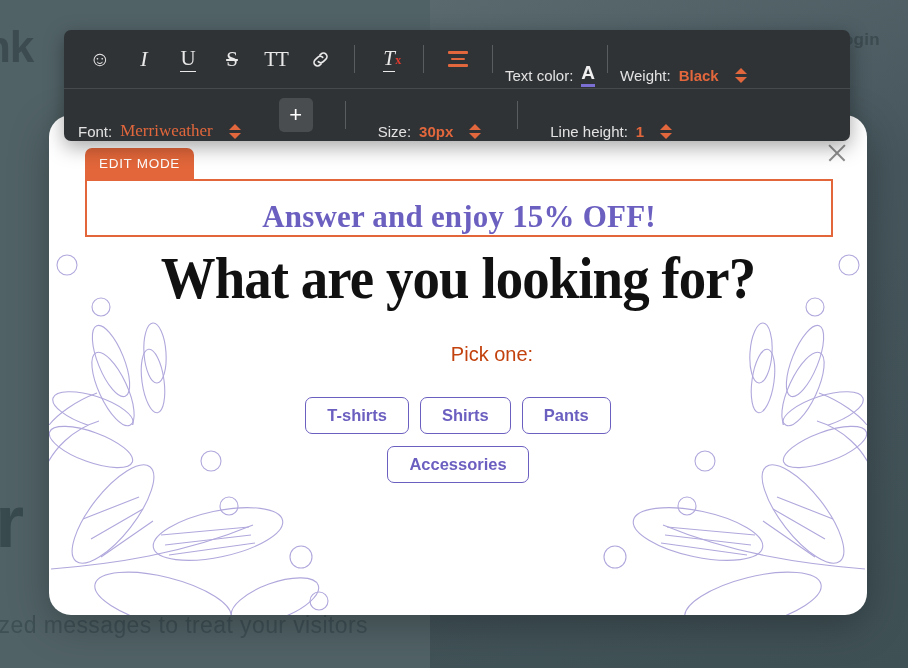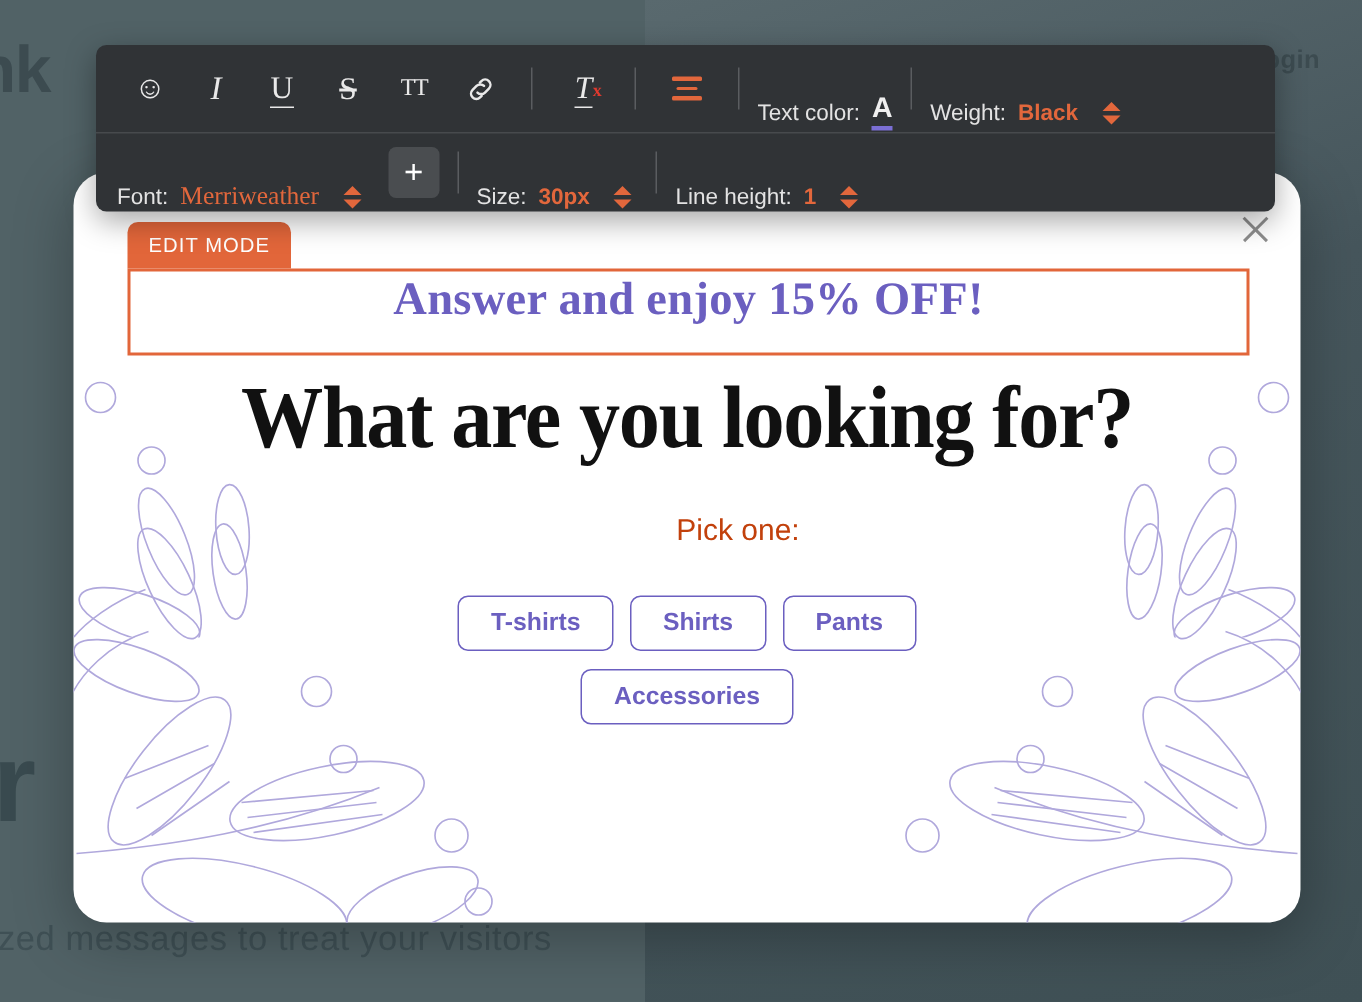--- a/index.html
+++ b/index.html
@@ -68,21 +68,21 @@
     position:absolute;left:36px;top:33px;height:31px;padding:0 14px;
     background:#e2663a;color:#fff;font-size:13.5px;letter-spacing:.7px;
     display:flex;align-items:center;border-radius:7px 7px 0 0;z-index:7;
   }
 
   .content{position:relative;z-index:5;}
 
   #headline-box{
     position:absolute;left:36px;top:64px;width:744px;height:54px;
     border:2.5px solid #e2663a;background:#fff;
-    display:flex;align-items:flex-start;justify-content:center;
+    display:flex;align-items:flex-end;justify-content:center;
   }
   #headline-text{
     font-family:"Liberation Serif", serif;font-weight:bold;
     font-size:31px;color:#6b5fc0;letter-spacing:.2px;
   }
 
   #main-title{
     position:absolute;left:0;top:129px;width:818px;text-align:center;
     font-family:"Liberation Serif", serif;font-weight:bold;
     font-size:59px;color:#111;letter-spacing:-1px;
@@ -113,20 +113,21 @@
     background:#303336;border-radius:7px;z-index:40;
     box-shadow:0 6px 20px rgba(0,0,0,.35);
   }
   #tb-row1{
     height:59px;display:flex;align-items:center;
     border-bottom:1px solid #474a4d;padding:0 14px;box-sizing:border-box;
   }
   #tb-row2{
     height:52px;display:flex;align-items:center;padding:0 14px;
     box-sizing:border-box;
+    gap:20px;
   }
   .tb-icon{
     width:44px;height:38px;display:flex;align-items:center;justify-content:center;
     color:#e9e9e9;cursor:pointer;font-size:21px;
   }
   .tb-sep{width:1px;height:28px;background:#5a5d60;margin:0 12px;}
   .tb-label{color:#e3e3e3;font-size:15px;margin-right:8px;}
   .tb-value{color:#e2673c;font-size:15px;font-weight:bold;}
   .tb-value.serif{font-family:"Liberation Serif", serif;font-weight:normal;font-size:17px;}
   .stepper{
@@ -135,21 +136,21 @@
   }
   .stepper i{display:block;width:0;height:0;border-left:6px solid transparent;border-right:6px solid transparent;}
   .stepper i.up{border-bottom:6px solid #e2673c;}
   .stepper i.dn{border-top:6px solid #e2673c;}
   #plus-btn{
     width:34px;height:34px;background:#4a4d50;border-radius:5px;color:#fff;
     display:flex;align-items:center;justify-content:center;font-size:22px;
     margin-left:14px;cursor:pointer;
   }
   .grp{display:flex;align-items:center;margin-top:32px;}
-  .tt-glyph{font-family:"Liberation Serif", serif;font-size:16px;letter-spacing:-1px;}
+  .tt-glyph{font-family:"Liberation Serif", serif;font-size:21px;letter-spacing:-1px;}
   .align-icon{display:flex;flex-direction:column;gap:4px;align-items:center;}
   .align-icon span{display:block;height:2.5px;background:#e2673c;border-radius:1px;}
   .align-icon span:nth-child(1){width:20px;}
   .align-icon span:nth-child(2){width:14px;}
   .align-icon span:nth-child(3){width:20px;}
   .color-A{
     font-size:19px;font-weight:bold;color:#f0f0f0;line-height:1;
     border-bottom:3px solid #7b6fd4;padding-bottom:2px;cursor:pointer;
   }
 </style>

